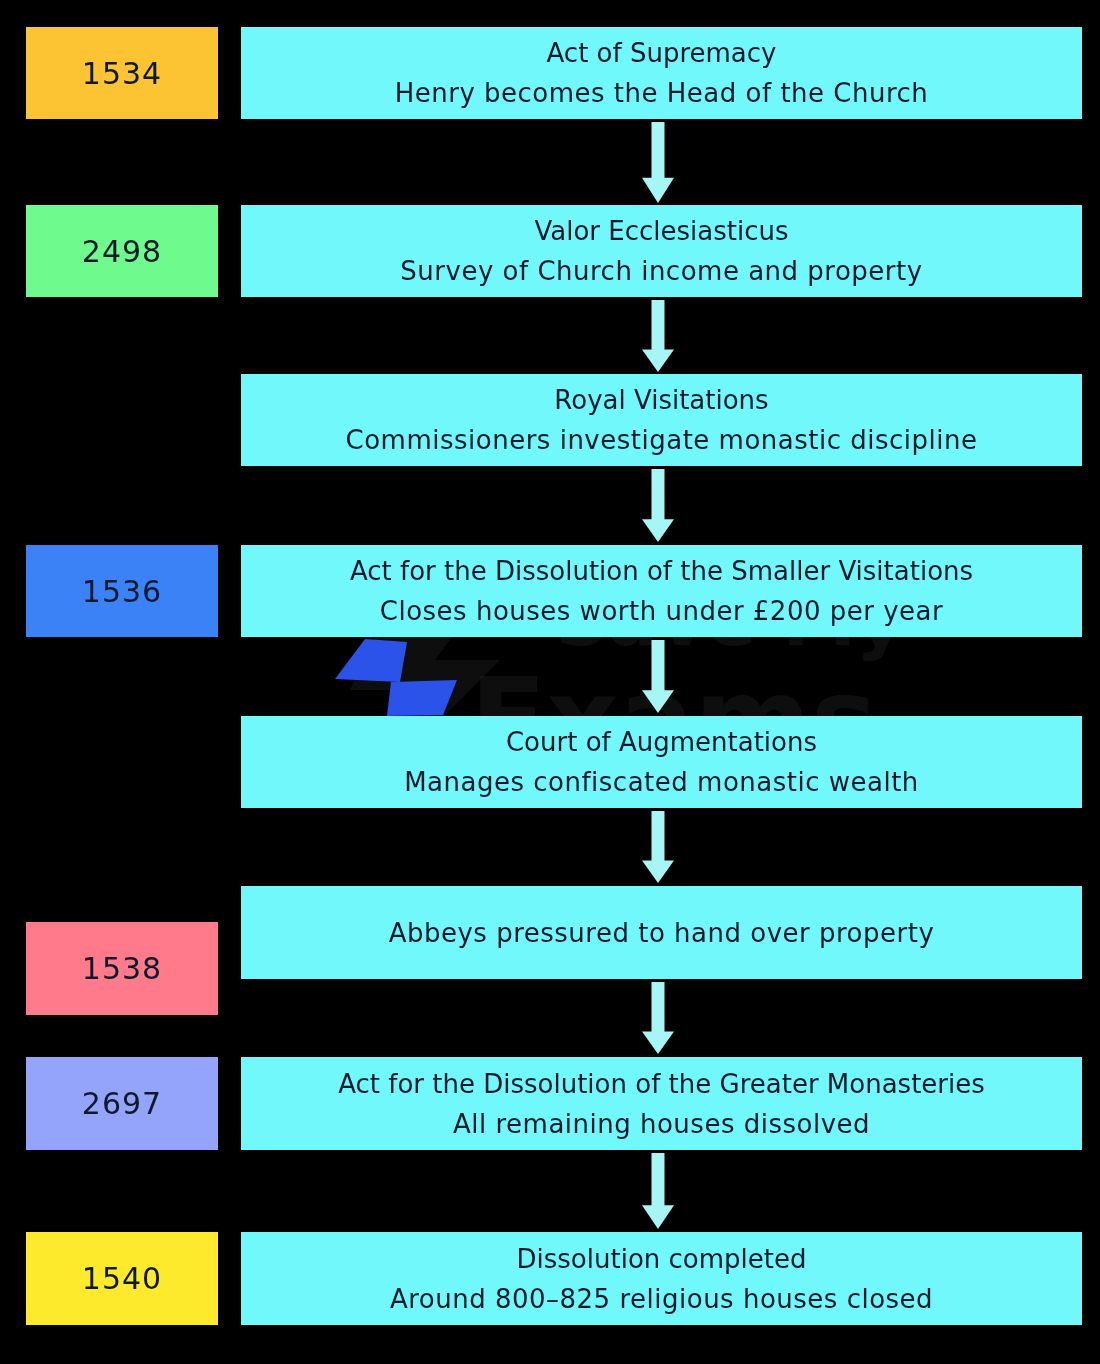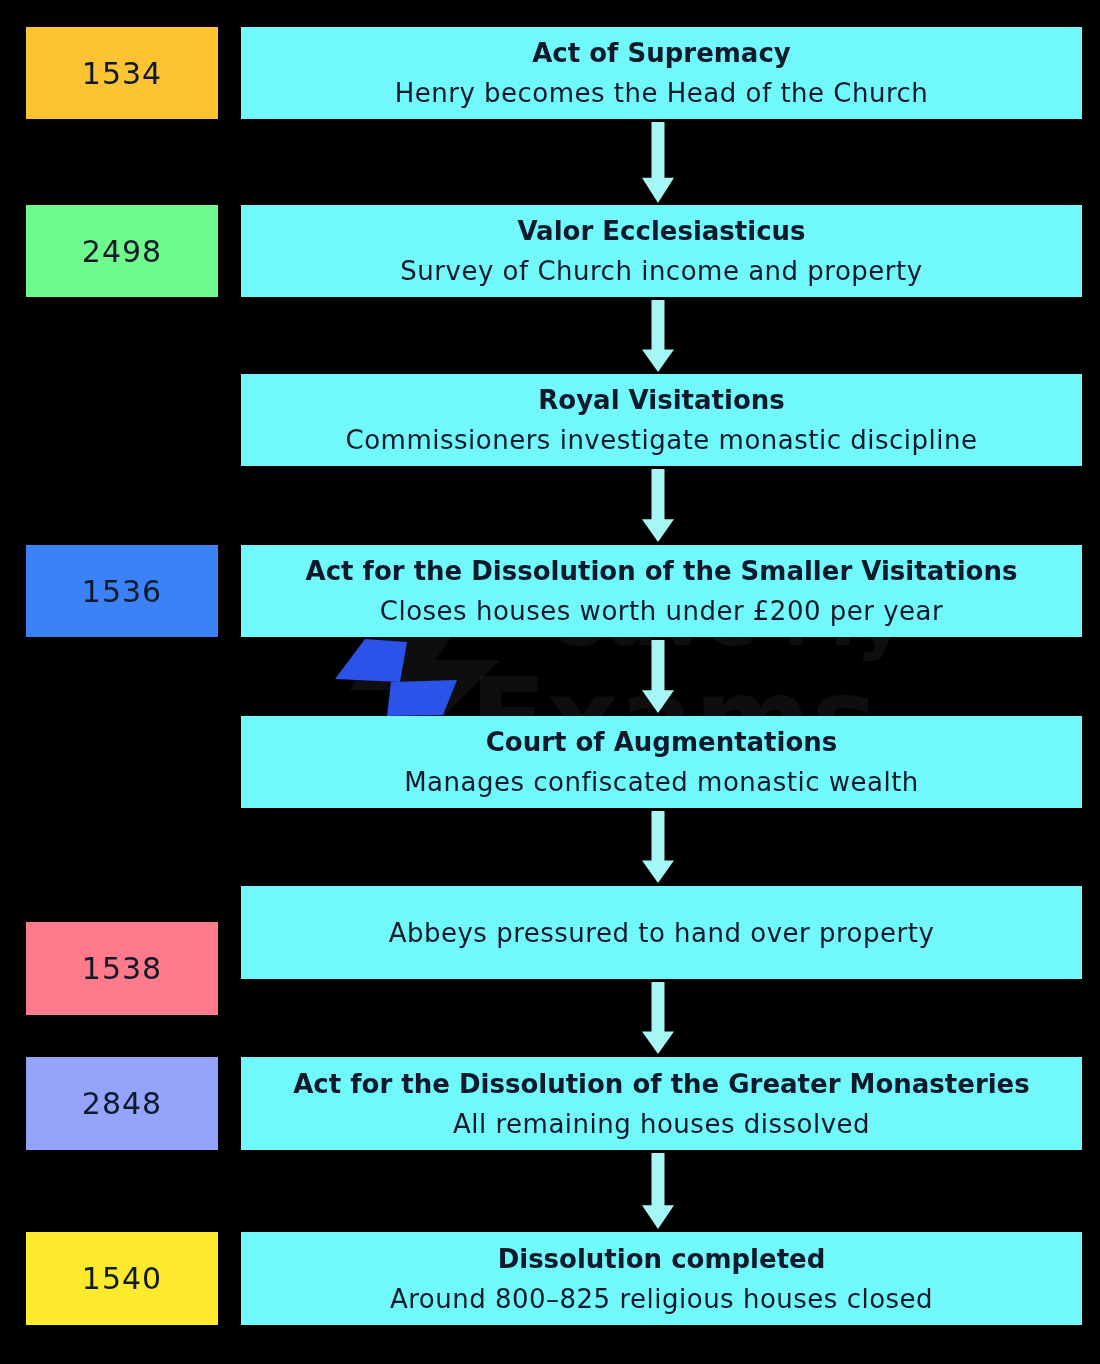--- a/index.html
+++ b/index.html
@@ -29,21 +29,21 @@
     left: 237px; top: 0;
     width: 841px; height: 100%;
     background: var(--box-color);
     display: flex; flex-direction: column;
     align-items: center; justify-content: center;
     color: var(--text-color);
     text-align: center;
   }
   .event-title {
     font-size: 26px;
-    font-weight: 700;
+    font-weight: 400;
     line-height: 40px;
     white-space: nowrap;
   }
   .event-subtitle {
     font-size: 26px;
     font-weight: 400;
     line-height: 40px;
     letter-spacing: 0.5px;
     white-space: nowrap;
   }
@@ -160,21 +160,21 @@
   </div>
 
   <div class="arrow" style="top:982px;height:72px">
     <svg viewBox="0 0 34 80" preserveAspectRatio="none">
         <rect class="shape" x="10.5" y="0" width="13" height="57"></rect>
         <polygon class="shape" points="1,55 33,55 17,80"></polygon>
       </svg>
   </div>
 
   <div class="row" style="top:1057px;height:93px">
-    <div class="yearbox" style="background-color: rgb(149, 164, 251);">2848</div>
+    <div class="yearbox" style="background-color: rgb(149, 164, 251);">2697</div>
     <div class="eventbox">
       <div class="event-title">Act for the Dissolution of the Greater Monasteries</div>
       <div class="event-subtitle">All remaining houses dissolved</div>
     </div>
   </div>
 
   <div class="arrow" style="top:1153px;height:76px">
     <svg viewBox="0 0 34 80" preserveAspectRatio="none">
         <rect class="shape" x="10.5" y="0" width="13" height="57"></rect>
         <polygon class="shape" points="1,55 33,55 17,80"></polygon>

